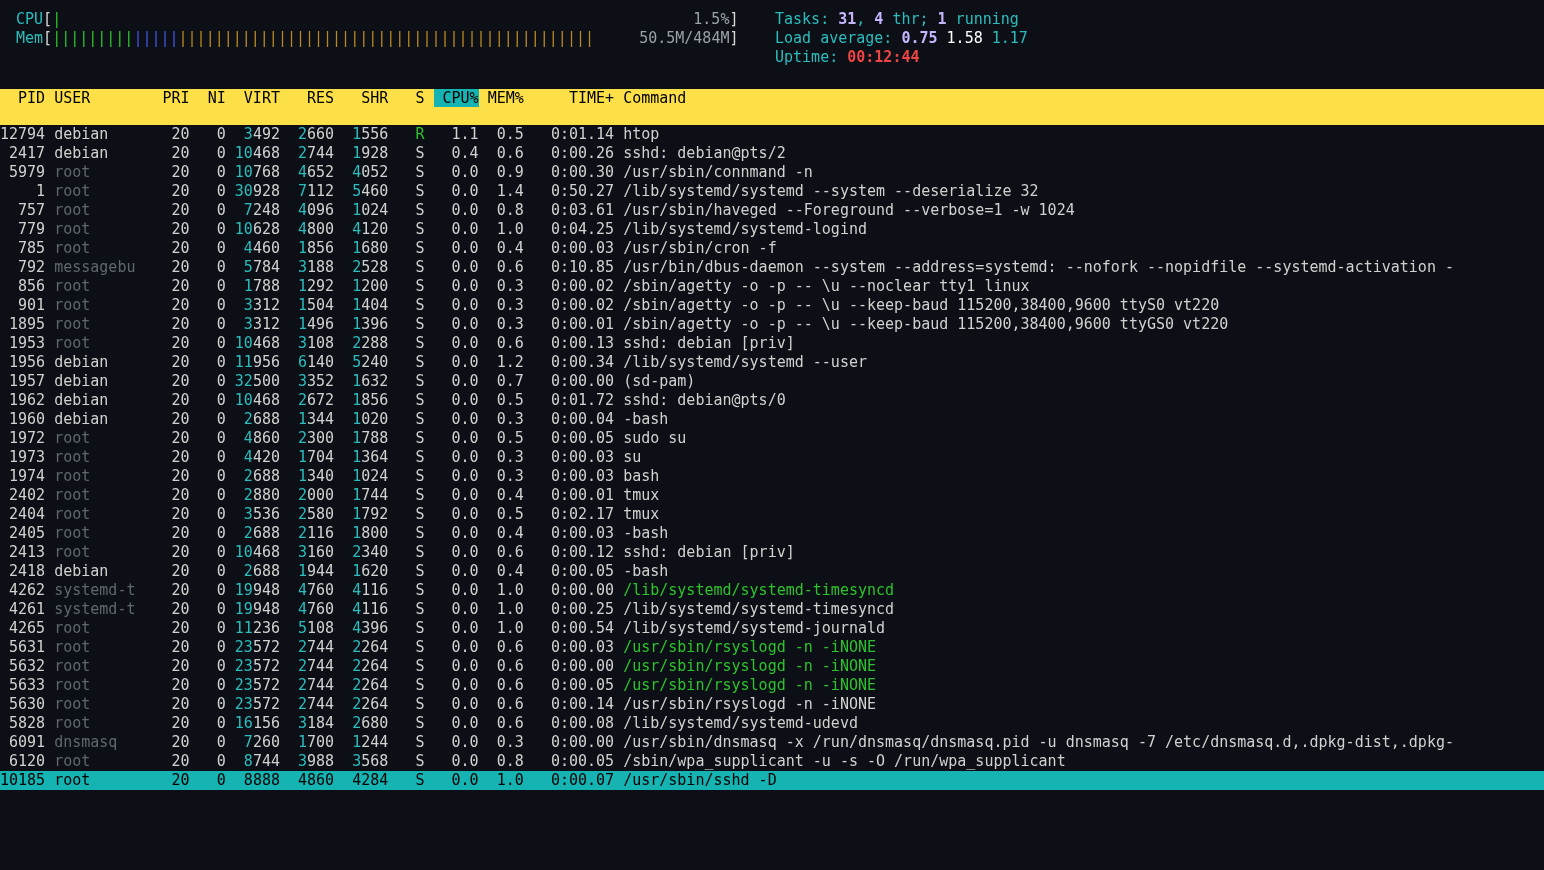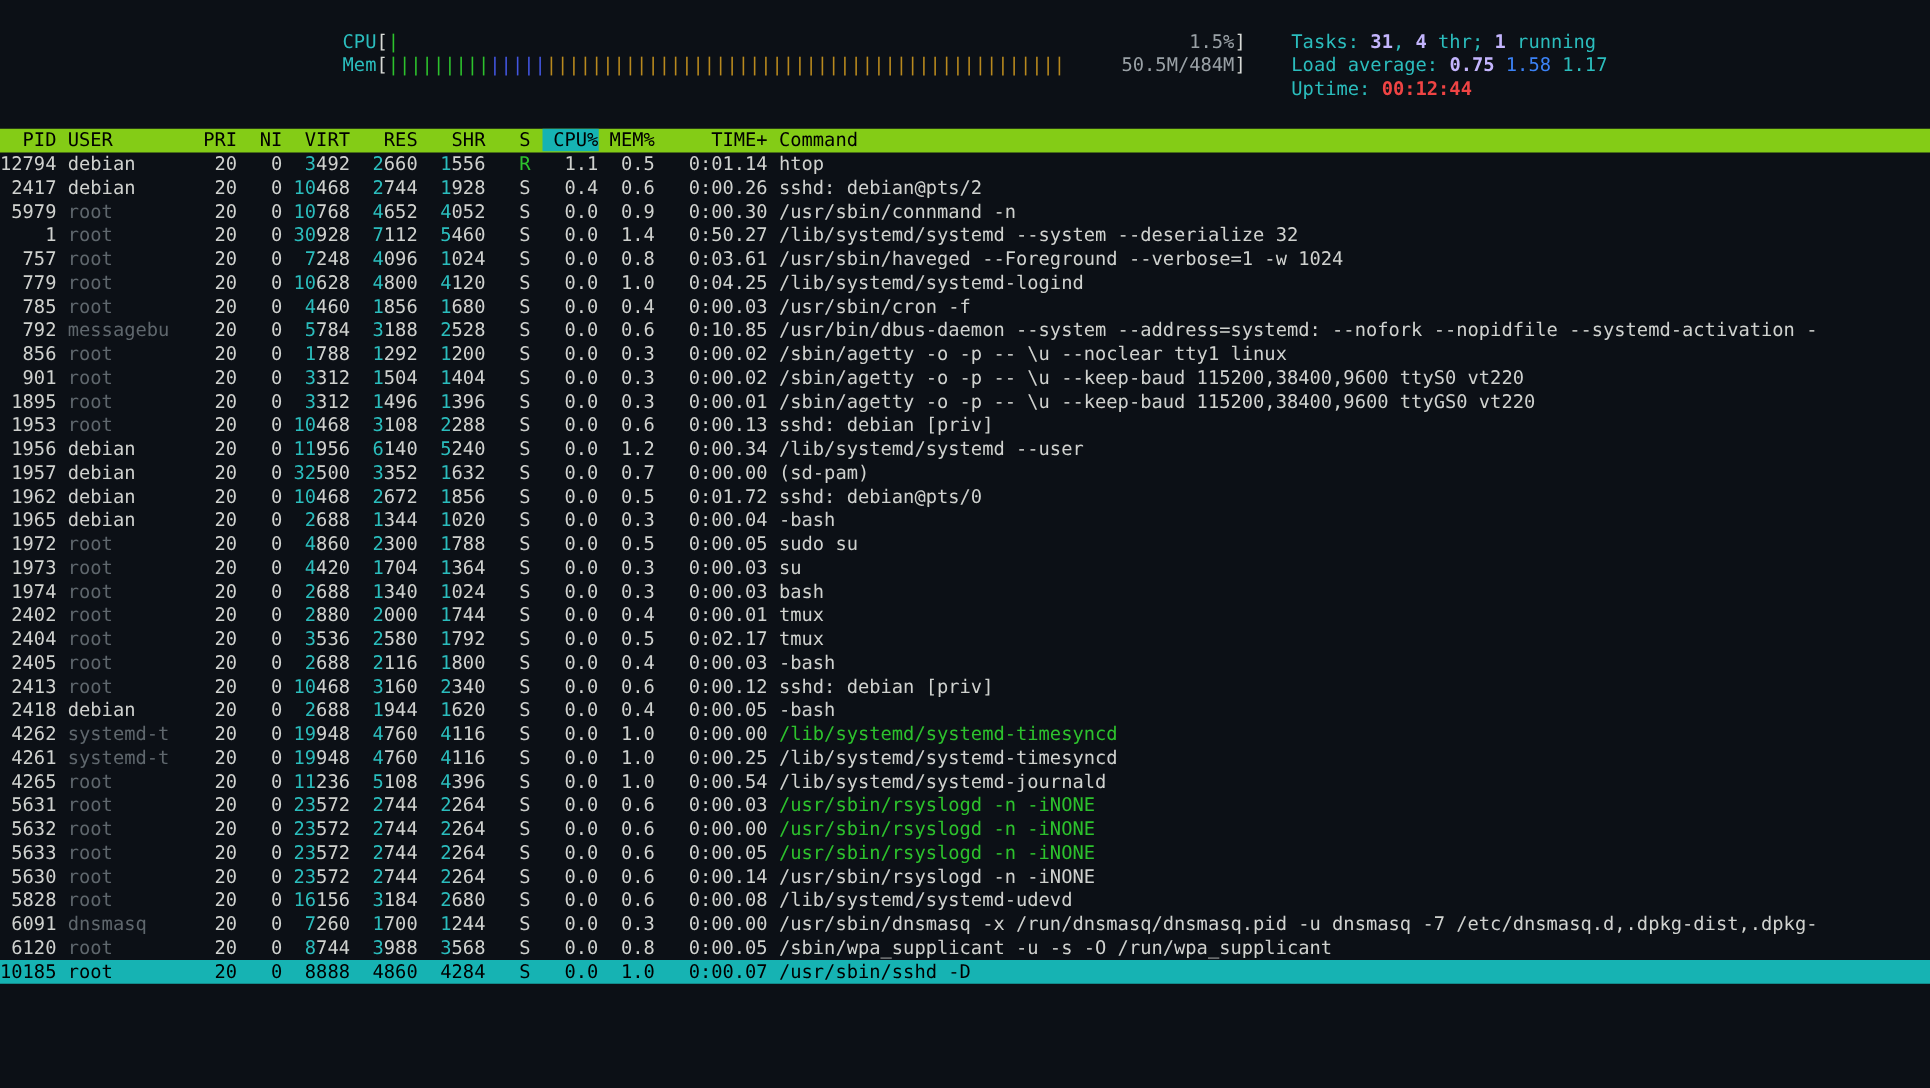--- a/index.html
+++ b/index.html
@@ -8,36 +8,36 @@
     position:relative;
     width:1544px; height:870px;
     background:#0c1016;
     font-family:"DejaVu Sans Mono", monospace;
     font-size:15px;
     line-height:19px;
     color:#d0d2cf;
     overflow:hidden;
   }
   .line{ white-space:pre; height:19px; }
-  .top{ display:flex; padding-top:24px;justify-content:center; }
+  .top{ display:flex; padding-top:10px; }
   .meters{ width:736px; flex:none; padding-left:16px; }
   .stats{ margin-left:39px; }
   .cyan, .cy{ color:#2bbdbd; }
   .cyb{ color:#ef4444; font-weight:bold; }
   .bw{ color:#c4b5fd; font-weight:bold; }
-  .wt{ color:#3b82f6; }
+  .wt{ color:#ffffff; }
   .gr{ color:#2dc22d; }
   .blue{ color:#4356e0; }
   .yellow{ color:#b8891e; }
   .dim{ color:#5f676d; }
   .dimtext{ color:#9aa1a6; }
   .brk{ color:#d8dad6; }
   .thead{
-    white-space:pre; height:19px; margin-top:22px;
-    background:#84cc16; color:#000;
+    white-space:pre; height:36px; margin-top:22px;
+    background:#fde047; color:#000;
   }
   .hcell.sort{ background:#16b3b3; }
   .row{ white-space:pre; height:19px; overflow:hidden; }
   .row.sel{ background:#16b3b3; color:#000; }
   .row.sel span{ color:#000; }
 </style>
 </head>
 <body>
 
 <div class="screen">
@@ -63,21 +63,21 @@
       <div class="row"><span>  779</span> <span class="dim">root     </span> <span>   20</span> <span>  0</span> <span><span class="cy">10</span>628</span> <span> <span class="cy">4</span>800</span> <span> <span class="cy">4</span>120</span> <span class="">  S</span> <span>  0.0</span> <span> 1.0</span> <span>  0:04.25</span> <span class="">/lib/systemd/systemd-logind</span></div>
       <div class="row"><span>  785</span> <span class="dim">root     </span> <span>   20</span> <span>  0</span> <span> <span class="cy">4</span>460</span> <span> <span class="cy">1</span>856</span> <span> <span class="cy">1</span>680</span> <span class="">  S</span> <span>  0.0</span> <span> 0.4</span> <span>  0:00.03</span> <span class="">/usr/sbin/cron -f</span></div>
       <div class="row"><span>  792</span> <span class="dim">messagebu</span> <span>   20</span> <span>  0</span> <span> <span class="cy">5</span>784</span> <span> <span class="cy">3</span>188</span> <span> <span class="cy">2</span>528</span> <span class="">  S</span> <span>  0.0</span> <span> 0.6</span> <span>  0:10.85</span> <span class="">/usr/bin/dbus-daemon --system --address=systemd: --nofork --nopidfile --systemd-activation -</span></div>
       <div class="row"><span>  856</span> <span class="dim">root     </span> <span>   20</span> <span>  0</span> <span> <span class="cy">1</span>788</span> <span> <span class="cy">1</span>292</span> <span> <span class="cy">1</span>200</span> <span class="">  S</span> <span>  0.0</span> <span> 0.3</span> <span>  0:00.02</span> <span class="">/sbin/agetty -o -p -- \u --noclear tty1 linux</span></div>
       <div class="row"><span>  901</span> <span class="dim">root     </span> <span>   20</span> <span>  0</span> <span> <span class="cy">3</span>312</span> <span> <span class="cy">1</span>504</span> <span> <span class="cy">1</span>404</span> <span class="">  S</span> <span>  0.0</span> <span> 0.3</span> <span>  0:00.02</span> <span class="">/sbin/agetty -o -p -- \u --keep-baud 115200,38400,9600 ttyS0 vt220</span></div>
       <div class="row"><span> 1895</span> <span class="dim">root     </span> <span>   20</span> <span>  0</span> <span> <span class="cy">3</span>312</span> <span> <span class="cy">1</span>496</span> <span> <span class="cy">1</span>396</span> <span class="">  S</span> <span>  0.0</span> <span> 0.3</span> <span>  0:00.01</span> <span class="">/sbin/agetty -o -p -- \u --keep-baud 115200,38400,9600 ttyGS0 vt220</span></div>
       <div class="row"><span> 1953</span> <span class="dim">root     </span> <span>   20</span> <span>  0</span> <span><span class="cy">10</span>468</span> <span> <span class="cy">3</span>108</span> <span> <span class="cy">2</span>288</span> <span class="">  S</span> <span>  0.0</span> <span> 0.6</span> <span>  0:00.13</span> <span class="">sshd: debian [priv]</span></div>
       <div class="row"><span> 1956</span> <span class="">debian   </span> <span>   20</span> <span>  0</span> <span><span class="cy">11</span>956</span> <span> <span class="cy">6</span>140</span> <span> <span class="cy">5</span>240</span> <span class="">  S</span> <span>  0.0</span> <span> 1.2</span> <span>  0:00.34</span> <span class="">/lib/systemd/systemd --user</span></div>
       <div class="row"><span> 1957</span> <span class="">debian   </span> <span>   20</span> <span>  0</span> <span><span class="cy">32</span>500</span> <span> <span class="cy">3</span>352</span> <span> <span class="cy">1</span>632</span> <span class="">  S</span> <span>  0.0</span> <span> 0.7</span> <span>  0:00.00</span> <span class="">(sd-pam)</span></div>
       <div class="row"><span> 1962</span> <span class="">debian   </span> <span>   20</span> <span>  0</span> <span><span class="cy">10</span>468</span> <span> <span class="cy">2</span>672</span> <span> <span class="cy">1</span>856</span> <span class="">  S</span> <span>  0.0</span> <span> 0.5</span> <span>  0:01.72</span> <span class="">sshd: debian@pts/0</span></div>
-      <div class="row"><span> 1965</span> <span class="">debian   </span> <span>   20</span> <span>  0</span> <span> <span class="cy">2</span>688</span> <span> <span class="cy">1</span>344</span> <span> <span class="cy">1</span>020</span> <span class="">  S</span> <span>  0.0</span> <span> 0.3</span> <span>  0:00.04</span> <span class="">-bash</span></div>
+      <div class="row"><span> 1960</span> <span class="">debian   </span> <span>   20</span> <span>  0</span> <span> <span class="cy">2</span>688</span> <span> <span class="cy">1</span>344</span> <span> <span class="cy">1</span>020</span> <span class="">  S</span> <span>  0.0</span> <span> 0.3</span> <span>  0:00.04</span> <span class="">-bash</span></div>
       <div class="row"><span> 1972</span> <span class="dim">root     </span> <span>   20</span> <span>  0</span> <span> <span class="cy">4</span>860</span> <span> <span class="cy">2</span>300</span> <span> <span class="cy">1</span>788</span> <span class="">  S</span> <span>  0.0</span> <span> 0.5</span> <span>  0:00.05</span> <span class="">sudo su</span></div>
       <div class="row"><span> 1973</span> <span class="dim">root     </span> <span>   20</span> <span>  0</span> <span> <span class="cy">4</span>420</span> <span> <span class="cy">1</span>704</span> <span> <span class="cy">1</span>364</span> <span class="">  S</span> <span>  0.0</span> <span> 0.3</span> <span>  0:00.03</span> <span class="">su</span></div>
       <div class="row"><span> 1974</span> <span class="dim">root     </span> <span>   20</span> <span>  0</span> <span> <span class="cy">2</span>688</span> <span> <span class="cy">1</span>340</span> <span> <span class="cy">1</span>024</span> <span class="">  S</span> <span>  0.0</span> <span> 0.3</span> <span>  0:00.03</span> <span class="">bash</span></div>
       <div class="row"><span> 2402</span> <span class="dim">root     </span> <span>   20</span> <span>  0</span> <span> <span class="cy">2</span>880</span> <span> <span class="cy">2</span>000</span> <span> <span class="cy">1</span>744</span> <span class="">  S</span> <span>  0.0</span> <span> 0.4</span> <span>  0:00.01</span> <span class="">tmux</span></div>
       <div class="row"><span> 2404</span> <span class="dim">root     </span> <span>   20</span> <span>  0</span> <span> <span class="cy">3</span>536</span> <span> <span class="cy">2</span>580</span> <span> <span class="cy">1</span>792</span> <span class="">  S</span> <span>  0.0</span> <span> 0.5</span> <span>  0:02.17</span> <span class="">tmux</span></div>
       <div class="row"><span> 2405</span> <span class="dim">root     </span> <span>   20</span> <span>  0</span> <span> <span class="cy">2</span>688</span> <span> <span class="cy">2</span>116</span> <span> <span class="cy">1</span>800</span> <span class="">  S</span> <span>  0.0</span> <span> 0.4</span> <span>  0:00.03</span> <span class="">-bash</span></div>
       <div class="row"><span> 2413</span> <span class="dim">root     </span> <span>   20</span> <span>  0</span> <span><span class="cy">10</span>468</span> <span> <span class="cy">3</span>160</span> <span> <span class="cy">2</span>340</span> <span class="">  S</span> <span>  0.0</span> <span> 0.6</span> <span>  0:00.12</span> <span class="">sshd: debian [priv]</span></div>
       <div class="row"><span> 2418</span> <span class="">debian   </span> <span>   20</span> <span>  0</span> <span> <span class="cy">2</span>688</span> <span> <span class="cy">1</span>944</span> <span> <span class="cy">1</span>620</span> <span class="">  S</span> <span>  0.0</span> <span> 0.4</span> <span>  0:00.05</span> <span class="">-bash</span></div>
       <div class="row"><span> 4262</span> <span class="dim">systemd-t</span> <span>   20</span> <span>  0</span> <span><span class="cy">19</span>948</span> <span> <span class="cy">4</span>760</span> <span> <span class="cy">4</span>116</span> <span class="">  S</span> <span>  0.0</span> <span> 1.0</span> <span>  0:00.00</span> <span class="gr">/lib/systemd/systemd-timesyncd</span></div>
       <div class="row"><span> 4261</span> <span class="dim">systemd-t</span> <span>   20</span> <span>  0</span> <span><span class="cy">19</span>948</span> <span> <span class="cy">4</span>760</span> <span> <span class="cy">4</span>116</span> <span class="">  S</span> <span>  0.0</span> <span> 1.0</span> <span>  0:00.25</span> <span class="">/lib/systemd/systemd-timesyncd</span></div>

